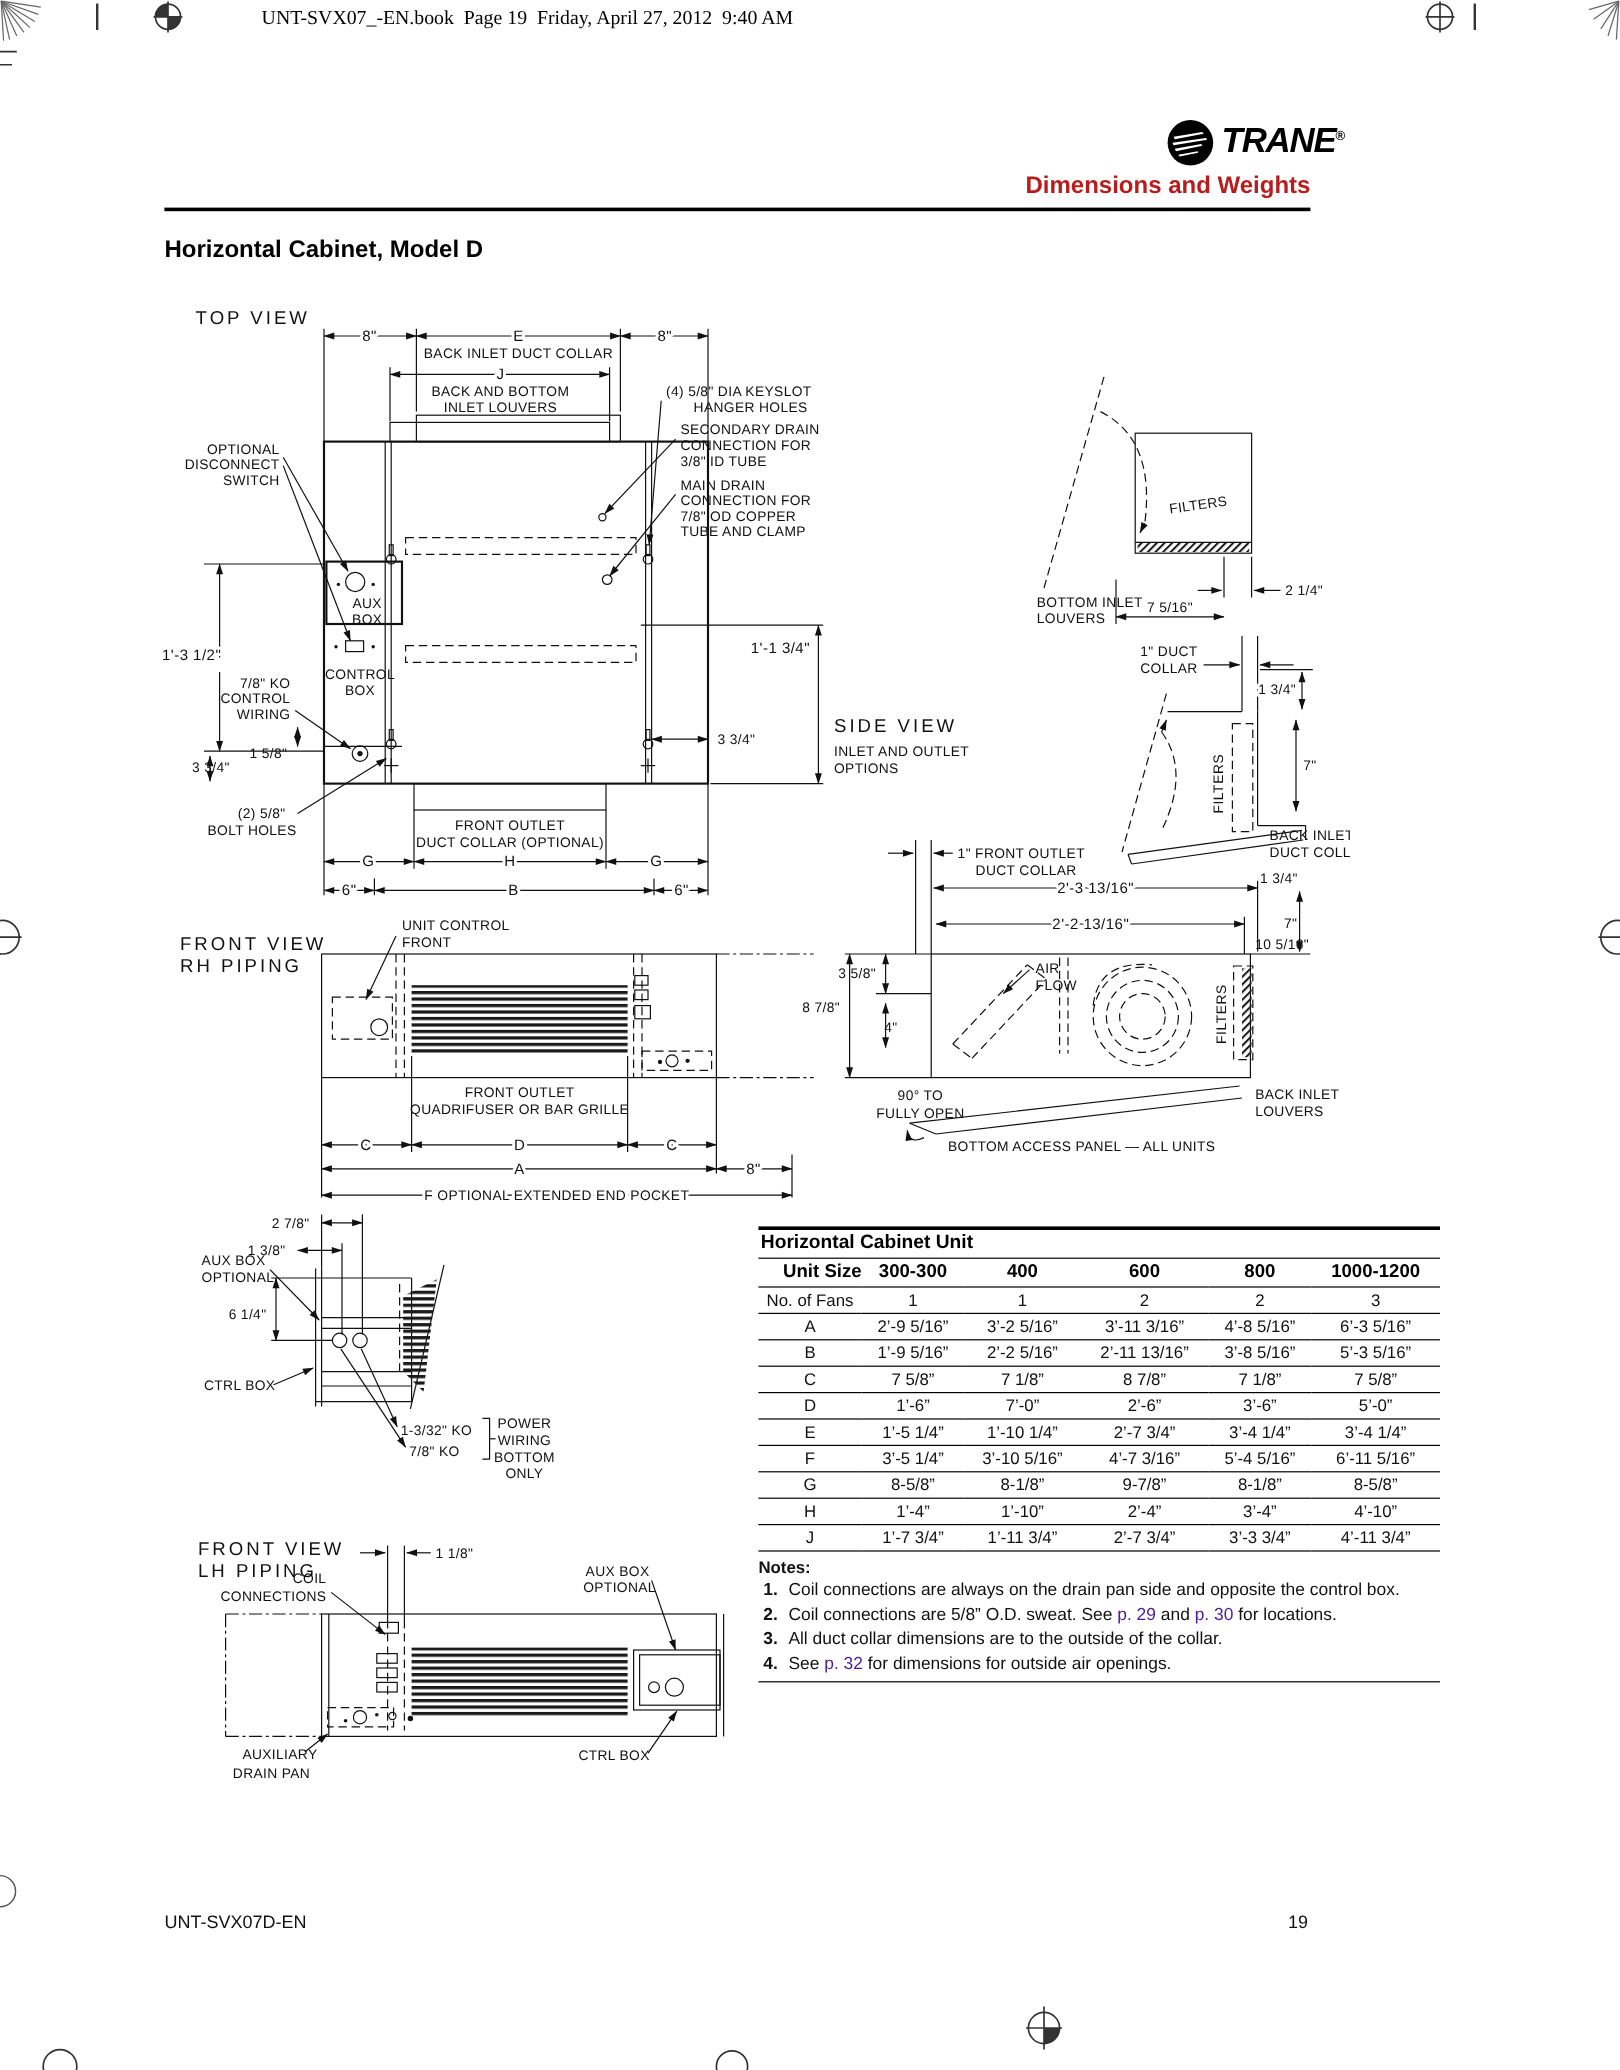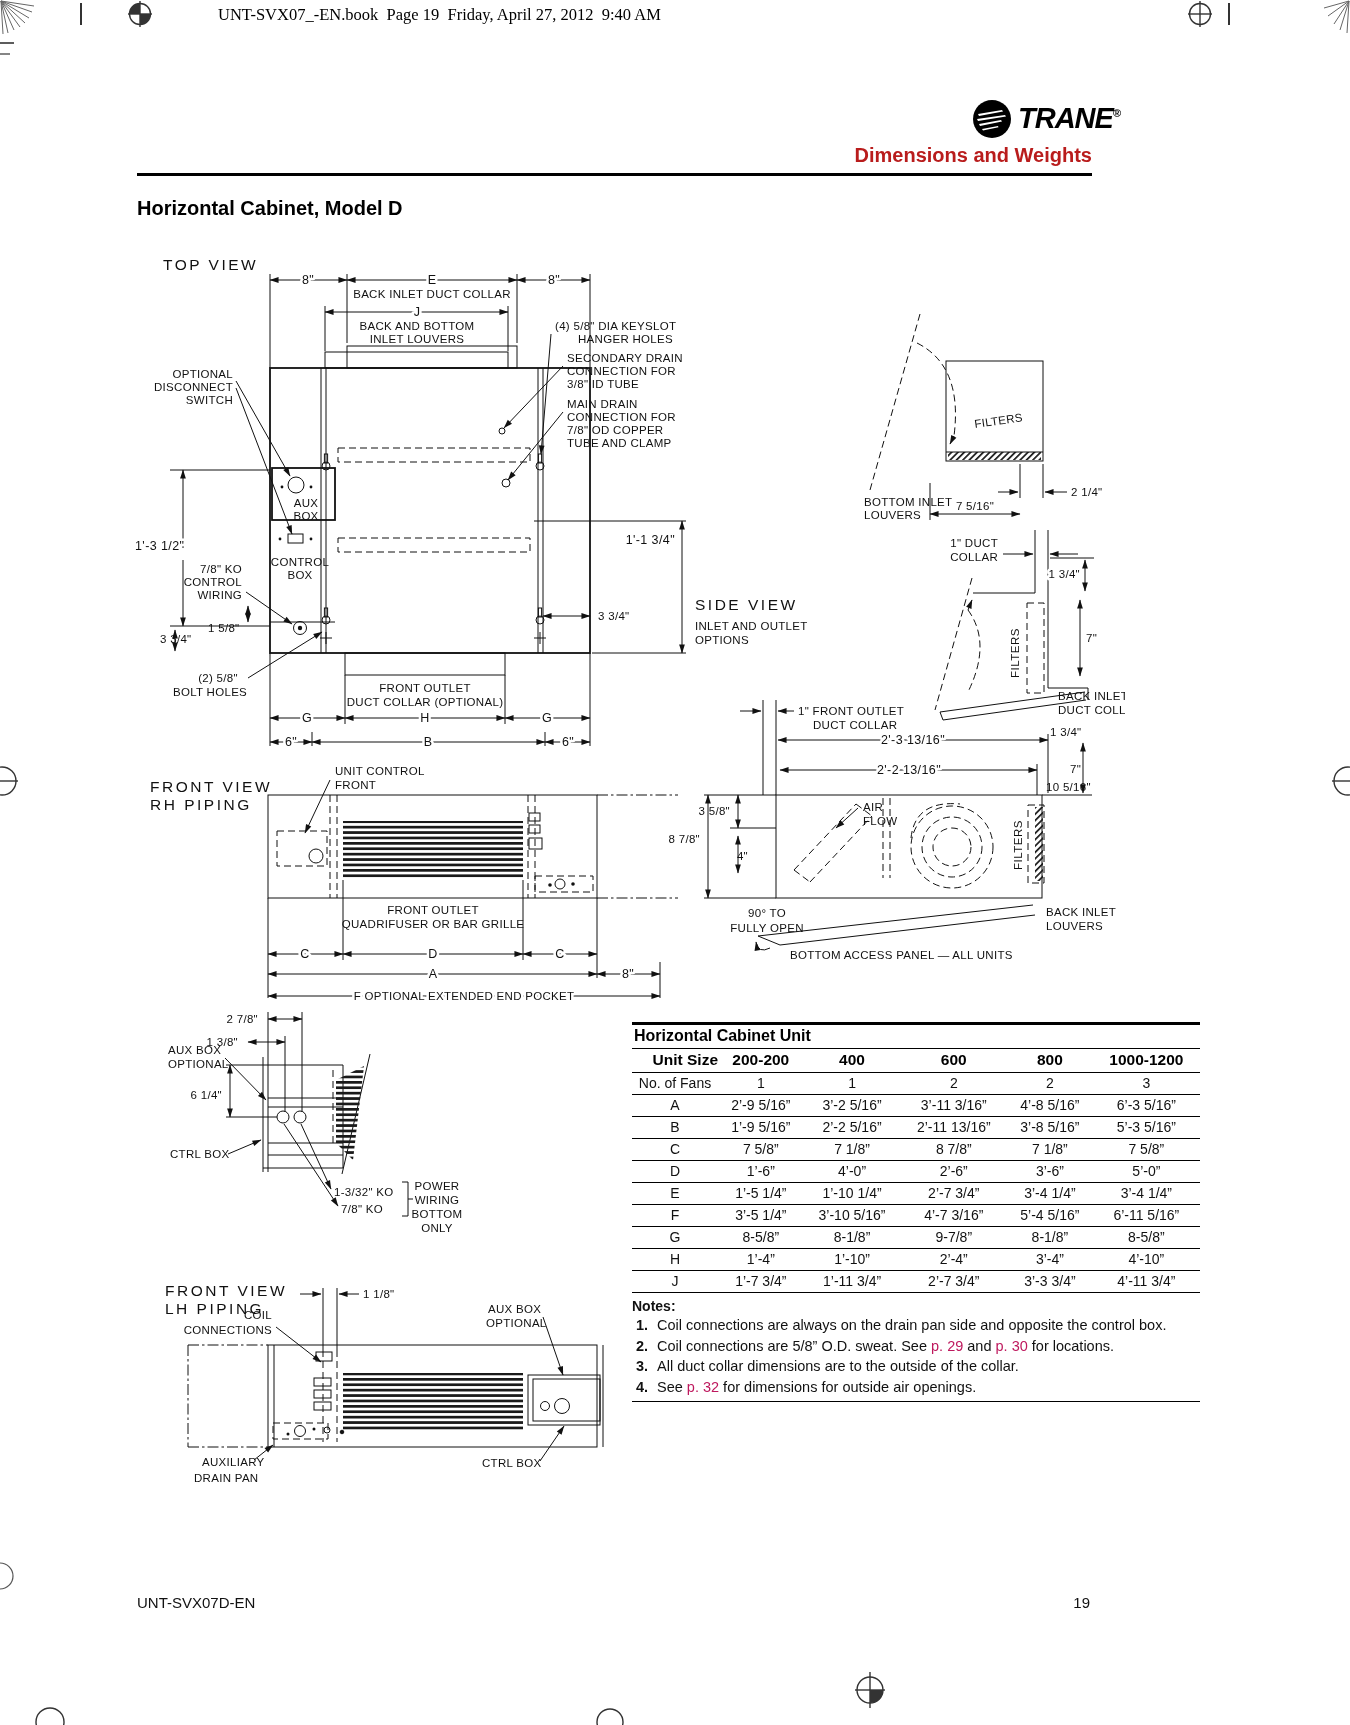--- a/index.html
+++ b/index.html
@@ -41,21 +41,21 @@
   table.cab { width:100%; border-collapse:collapse; }
   table.cab th { font-size:15.5px; font-weight:bold; text-align:center; padding:2px 0 3px 0;
                  border-bottom:1.7px solid #000; color:#000; }
   table.cab th.first { text-align:right; padding-left:6px; width:86px; }
   table.cab td { font-size:14px; text-align:center; padding:2px 0 3px 0; border-bottom:1.4px solid #000; }
 
   .notes { margin-top:5px; border-bottom:1.6px solid #000; padding-bottom:4px; }
   .notes-head { font-size:14px; font-weight:bold; }
   .note { position:relative; font-size:14.5px; line-height:1.22; padding-left:25px; margin-top:3px; }
   .note .num { position:absolute; left:4px; font-weight:bold; }
-  .plink { color:#be185d;text-align:right; }
+  .plink { color:#4c1d95;text-align:right; }
 
   .footer-left  { position:absolute; left:137px; top:1594px; font-size:15px; }
   .footer-right { position:absolute; left:600px; top:1594px; width:490px; text-align:right; font-size:15px; }
 
   .vbar { position:absolute; width:2px; height:22px; background:#333; }
   .mark { position:absolute; }
 </style>
 </head>
 <body>
 
@@ -584,21 +584,21 @@
       <line class="dimE2" x1="410" y1="461" x2="434" y2="426"></line>
     </g>
   </svg>
 
   <div class="tbl-wrap">
     <div class="tbl-title">Horizontal Cabinet Unit</div>
     <table class="cab">
       <thead>
         <tr>
           <th class="first">Unit Size</th>
-          <th>200-200</th>
+          <th>300-300</th>
           <th>400</th>
           <th>600</th>
           <th>800</th>
           <th>1000-1200</th>
         </tr>
       </thead>
       <tbody>
           <tr>
             <td>No. of Fans</td>
             <td>1</td>
@@ -627,21 +627,21 @@
             <td>C</td>
             <td>7 5/8”</td>
             <td>7 1/8”</td>
             <td>8 7/8”</td>
             <td>7 1/8”</td>
             <td>7 5/8”</td>
           </tr>
           <tr>
             <td>D</td>
             <td>1’-6”</td>
-            <td>4’-0”</td>
+            <td>7’-0”</td>
             <td>2’-6”</td>
             <td>3’-6”</td>
             <td>5’-0”</td>
           </tr>
           <tr>
             <td>E</td>
             <td>1’-5 1/4”</td>
             <td>1’-10 1/4”</td>
             <td>2’-7 3/4”</td>
             <td>3’-4 1/4”</td>

